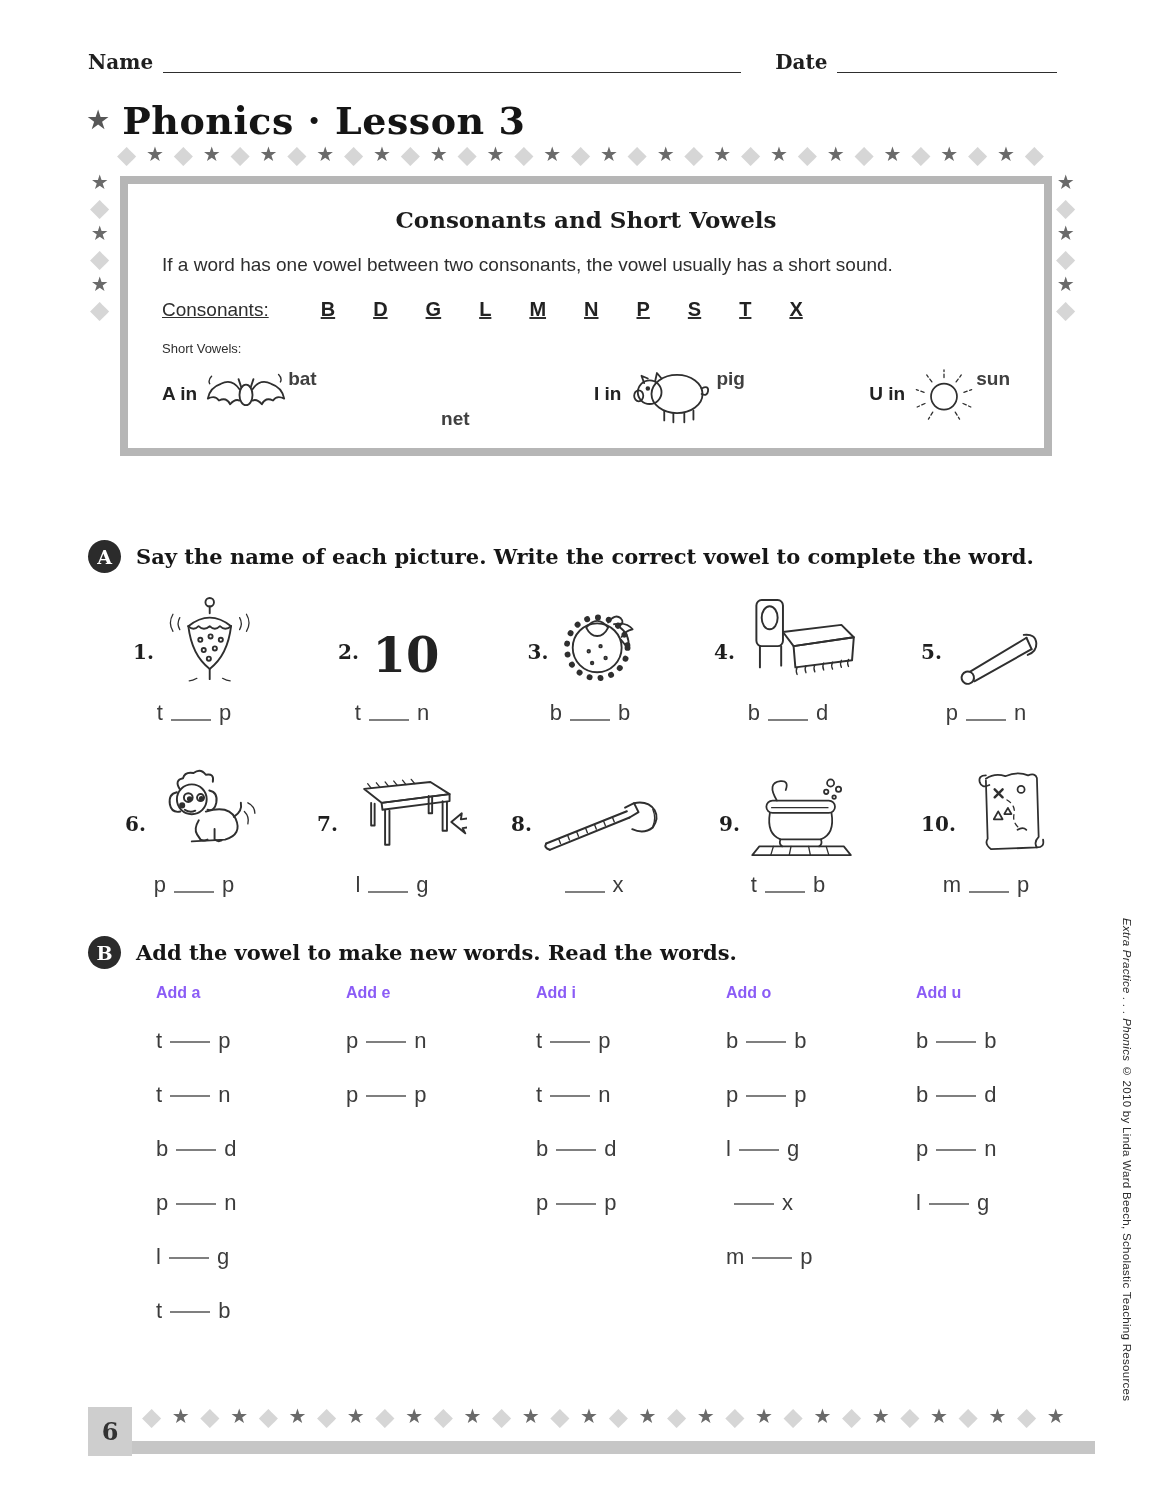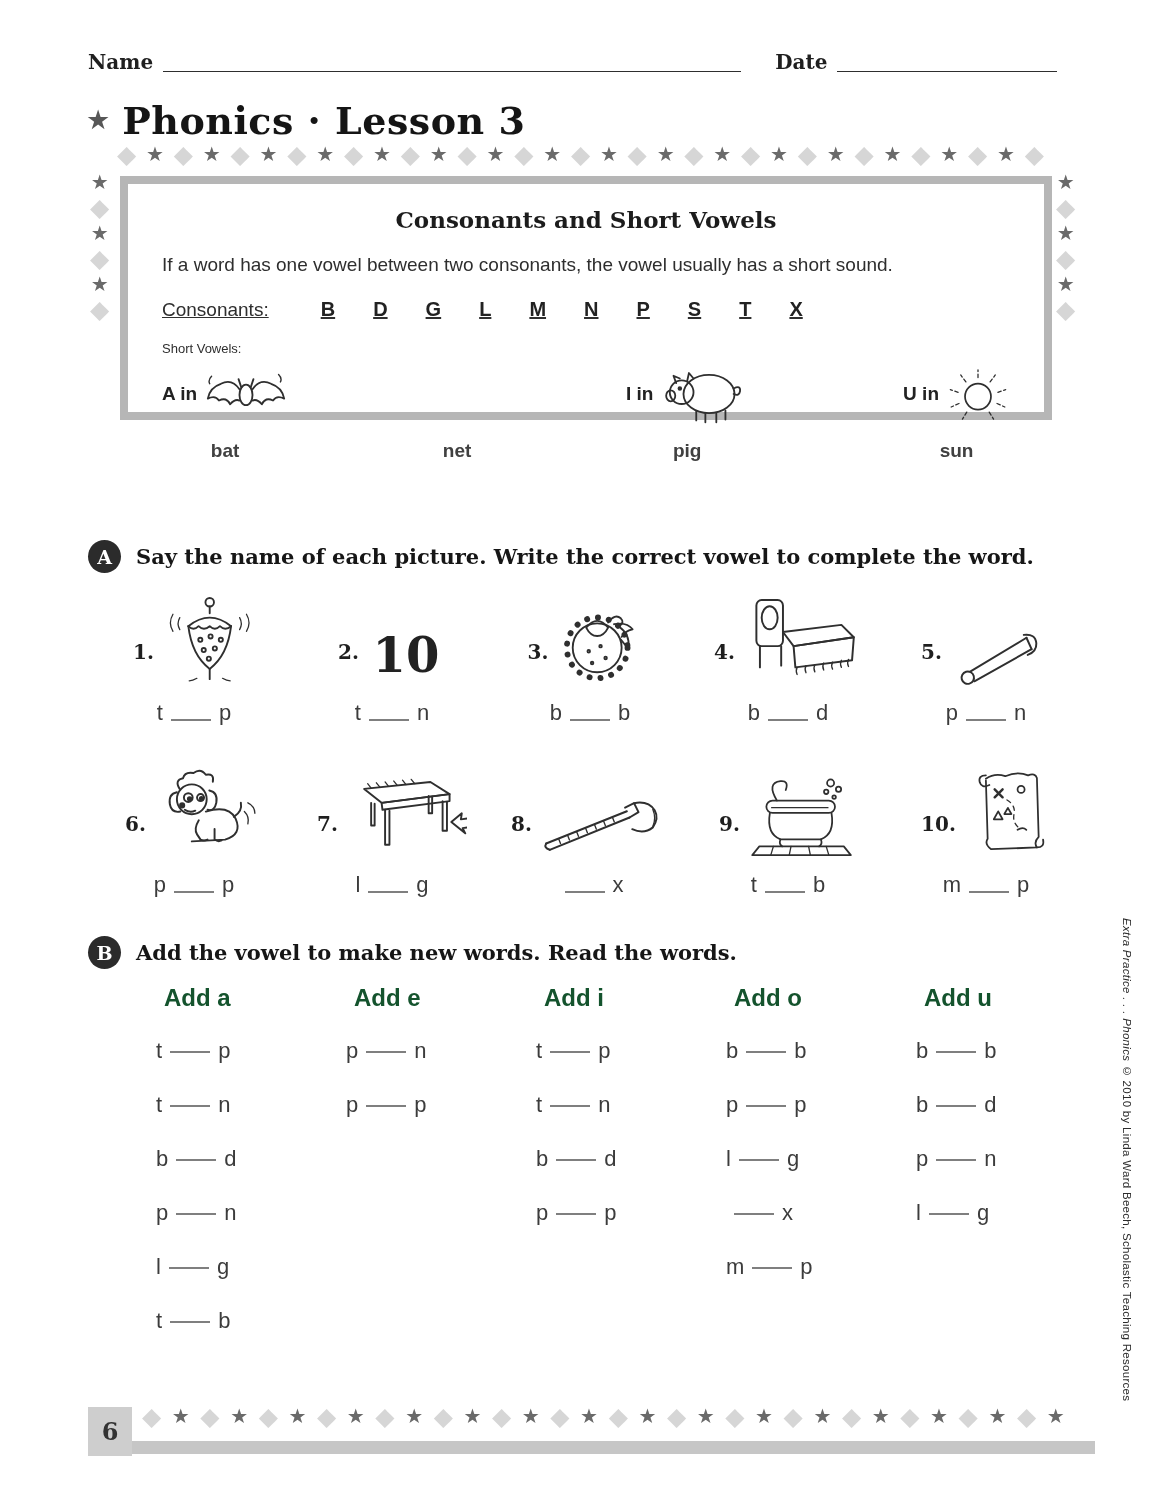--- a/index.html
+++ b/index.html
@@ -8,21 +8,21 @@
     --ink:#1f1f1f;
     --boxborder:#b6b6b6;
     --blankline:#7f7f7f;
     --lettergray:#3c3c3c;
   }
   *{box-sizing:border-box;margin:0;padding:0;}
   body{background:#fff;font-family:"Liberation Sans",sans-serif;color:var(--ink);}
   #page{position:relative;width:1155px;height:1500px;background:#fff;overflow:hidden;margin:0 auto;}
 
   
-  .namedate{position:absolute;top:50px;left:88px;width:969px;display:flex;align-items:flex-start;}
+  .namedate{position:absolute;top:50px;left:88px;width:969px;display:flex;align-items:center;}
   .namedate .lbl{font-family:"DejaVu Serif",serif;font-weight:bold;font-size:20px;}
   .wline{border-bottom:1.6px solid #2e2e2e;height:22px;}
   .nline{width:578px;margin-left:10px;}
   .dline{flex:1;margin-left:10px;}
   .datelbl{margin-left:34px;}
 
   .titlerow{position:absolute;top:98px;left:86px;display:flex;align-items:center;gap:12px;}
   .title-star{color:#575757;font-size:27px;line-height:1;}
   .ptitle{font-family:"DejaVu Serif",serif;font-weight:bold;font-size:38px;letter-spacing:.5px;color:#151515;}
 
@@ -31,29 +31,29 @@
   .decor-top{top:142px;left:117px;width:927px;}
   .decor-bottom{top:1404px;left:142px;width:923px;}
   .decor{line-height:1;}
   .decor.star{color:var(--star);font-size:20px;}
   .decor.diamond{color:var(--diamond);font-size:25px;}
   .decor-col{position:absolute;display:flex;flex-direction:column;align-items:center;gap:3px;}
   .col-left{top:172px;left:90px;}
   .col-right{top:172px;left:1056px;}
 
   
-  .rulebox{position:absolute;top:176px;left:120px;width:932px;height:244px;border:8px solid var(--boxborder);background:#fff;padding:22px 34px 10px;}
+  .rulebox{position:absolute;top:176px;left:120px;width:932px;height:280px;border:8px solid var(--boxborder);background:#fff;padding:22px 34px 10px;}
   .rb-title{text-align:center;font-family:"DejaVu Serif",serif;font-weight:bold;font-size:23px;color:#1c1c1c;}
   .rb-rule{margin-top:21px;font-size:19px;color:#2e2e2e;}
   .rb-cons{margin-top:22px;display:flex;align-items:baseline;font-size:19px;color:#2e2e2e;text-decoration:underline;}
   .rb-cons .clabel{margin-right:52px;}
   .rb-cons .cl{font-weight:600;font-size:20px;color:#222;margin-right:38px;}
   .rb-sv{margin-top:20px;font-size:13px;color:#2e2e2e;}
   .vexrow{margin-top:2px;display:flex;justify-content:space-between;align-items:flex-end;}
-  .vex{display:flex;flex-direction:column;align-items:center;}
+  .vex{display:flex;flex-direction:row;align-items:flex-start;}
   .vrow{display:flex;align-items:center;gap:7px;height:72px;}
   .vlabel{font-weight:600;font-size:19px;color:#222;}
   .vword{font-weight:600;font-size:19px;color:#404040;margin-top:10px;}
 
   
   .sechead{position:absolute;left:88px;display:flex;align-items:center;gap:15px;}
   .sa{top:540px;} .sb{top:936px;}
   .badge{width:33px;height:33px;border-radius:50%;background:#2b2b2b;color:#fff;display:flex;align-items:center;justify-content:center;font-family:"DejaVu Serif",serif;font-weight:bold;font-size:19px;}
   .instr{font-family:"DejaVu Serif",serif;font-weight:bold;font-size:21px;color:#161616;}
 
@@ -63,21 +63,21 @@
   .cellA{display:flex;flex-direction:column;align-items:center;}
   .picrow{height:106px;display:flex;align-items:flex-end;justify-content:center;gap:7px;}
   .num{font-family:"DejaVu Serif",serif;font-weight:bold;font-size:20px;margin-bottom:22px;}
   .word{margin-top:14px;display:flex;align-items:flex-end;}
   .word .ltr{font-size:22px;color:var(--lettergray);}
   .blank{display:inline-block;width:40px;border-bottom:2px solid var(--blankline);height:8px;margin:0 8px 5px;}
 
   
   .gridB{position:absolute;top:984px;left:128px;width:950px;display:grid;grid-template-columns:repeat(5,1fr);}
   .colB{padding-left:28px;}
-  .bhead{font-weight:600;font-size:24px;color:#14532d;margin-bottom:12px;margin-left:8px;}
+  .bhead{font-weight:600;font-size:16px;color:#8b5cf6;margin-bottom:12px;margin-left:0;}
   .wordB{height:54px;display:flex;align-items:center;}
   .wordB .ltr{font-size:22px;color:var(--lettergray);}
 
   
   .credit{position:absolute;top:918px;right:22px;writing-mode:vertical-rl;font-size:11.5px;color:#2c2c2c;letter-spacing:.3px;white-space:nowrap;}
   .credit .it{font-style:italic;}
 
   
   .pagebar{position:absolute;top:1441px;left:96px;width:999px;height:13px;background:#c6c6c6;}
   .pagetab{position:absolute;top:1407px;left:88px;width:44px;height:49px;background:#cecece;display:flex;align-items:center;justify-content:center;z-index:2;}

